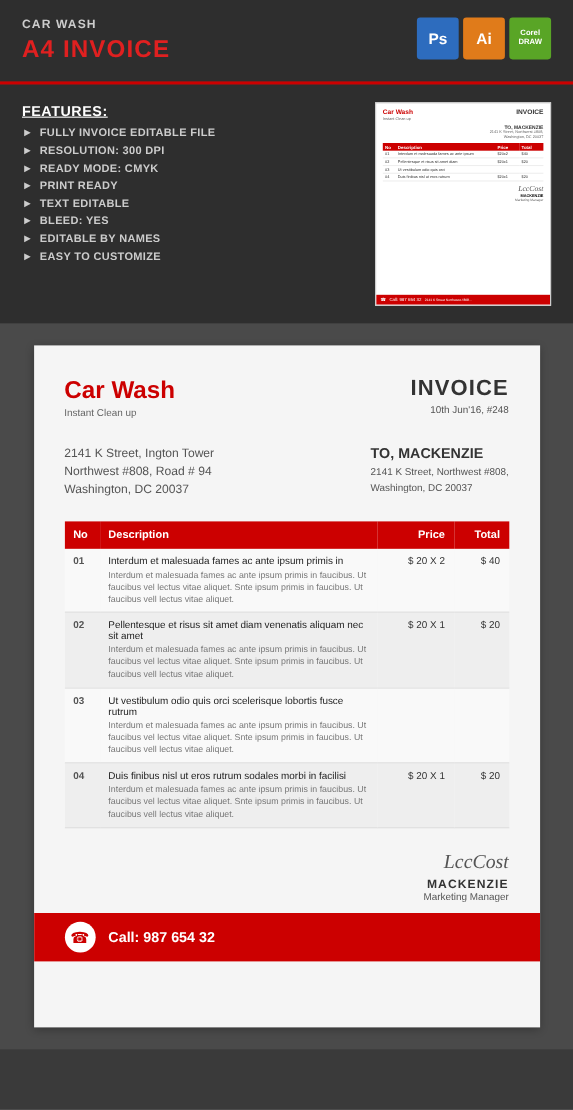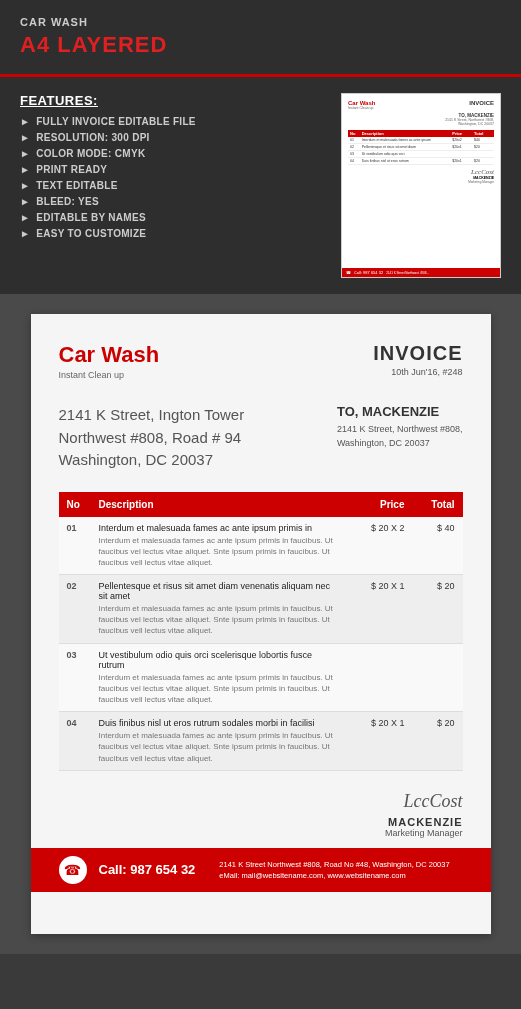--- a/index.html
+++ b/index.html
@@ -227,21 +227,21 @@
       font-size: 9px;
       color: #555;
       margin-top: 2px;
     }
     .invoice-addresses {
       display: flex;
       justify-content: space-between;
       margin-bottom: 20px;
     }
     .from-address {
-      font-size: 15px;
+      font-size: 11px;
       color: #555;
       line-height: 1.5;
     }
     .to-address {
       text-align: left;
     }
     .to-label {
       font-size: 13px;
       font-weight: bold;
       color: #333;
@@ -363,40 +363,45 @@
       color: white;
       line-height: 1.5;
     }
   </style>
 </head>
 <body>
 
 <div class="top-section">
   <div class="top-left">
     <div class="product-type">CAR WASH</div>
-    <div class="product-title">A4 LAYERED</div>
+    <div class="product-title">A4 INVOICE</div>
+  </div>
+  <div class="top-right">
+    <div class="badge badge-ps">Ps</div>
+    <div class="badge badge-ai">Ai</div>
+    <div class="badge badge-corel" style="font-size:7px; padding:2px; text-align:center; line-height:1.2;">Corel<br>DRAW</div>
   </div>
 </div>
 
 <div class="divider-red"></div>
 
 <div class="features-section">
   <div class="features-left">
     <div class="features-title">FEATURES:</div>
     <div class="feature-item">
       <span class="arrow">►</span>
       <span>FULLY INVOICE EDITABLE FILE</span>
     </div>
     <div class="feature-item">
       <span class="arrow">►</span>
       <span>RESOLUTION: 300 DPI</span>
     </div>
     <div class="feature-item">
       <span class="arrow">►</span>
-      <span>COLOR MODE: CMYK</span>
+      <span>READY MODE: CMYK</span>
     </div>
     <div class="feature-item">
       <span class="arrow">►</span>
       <span>PRINT READY</span>
     </div>
     <div class="feature-item">
       <span class="arrow">►</span>
       <span>TEXT EDITABLE</span>
     </div>
     <div class="feature-item">
@@ -561,20 +566,16 @@
       <div class="sig-image">LccCost</div>
       <div class="sig-name">MACKENZIE</div>
       <div class="sig-title">Marketing Manager</div>
     </div>
 
     <div class="invoice-footer">
       <div class="footer-phone-icon">
         <span class="footer-phone-symbol">☎</span>
       </div>
       <div class="footer-phone-num">Call: 987 654 32</div>
-      <div class="footer-contact-info">
-        <div>2141 K Street Northwest #808, Road No #48, Washington, DC 20037</div>
-        <div>eMail: mail@websitename.com, www.websitename.com</div>
-      </div>
     </div>
 
   </div>
 </div>
 
 </body></html>

